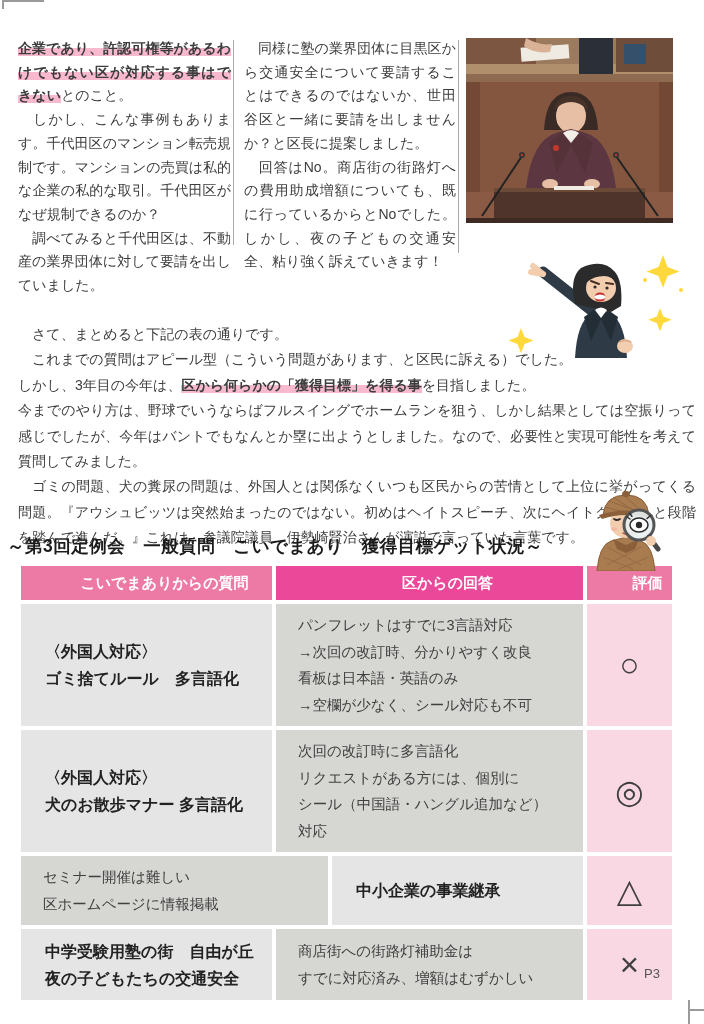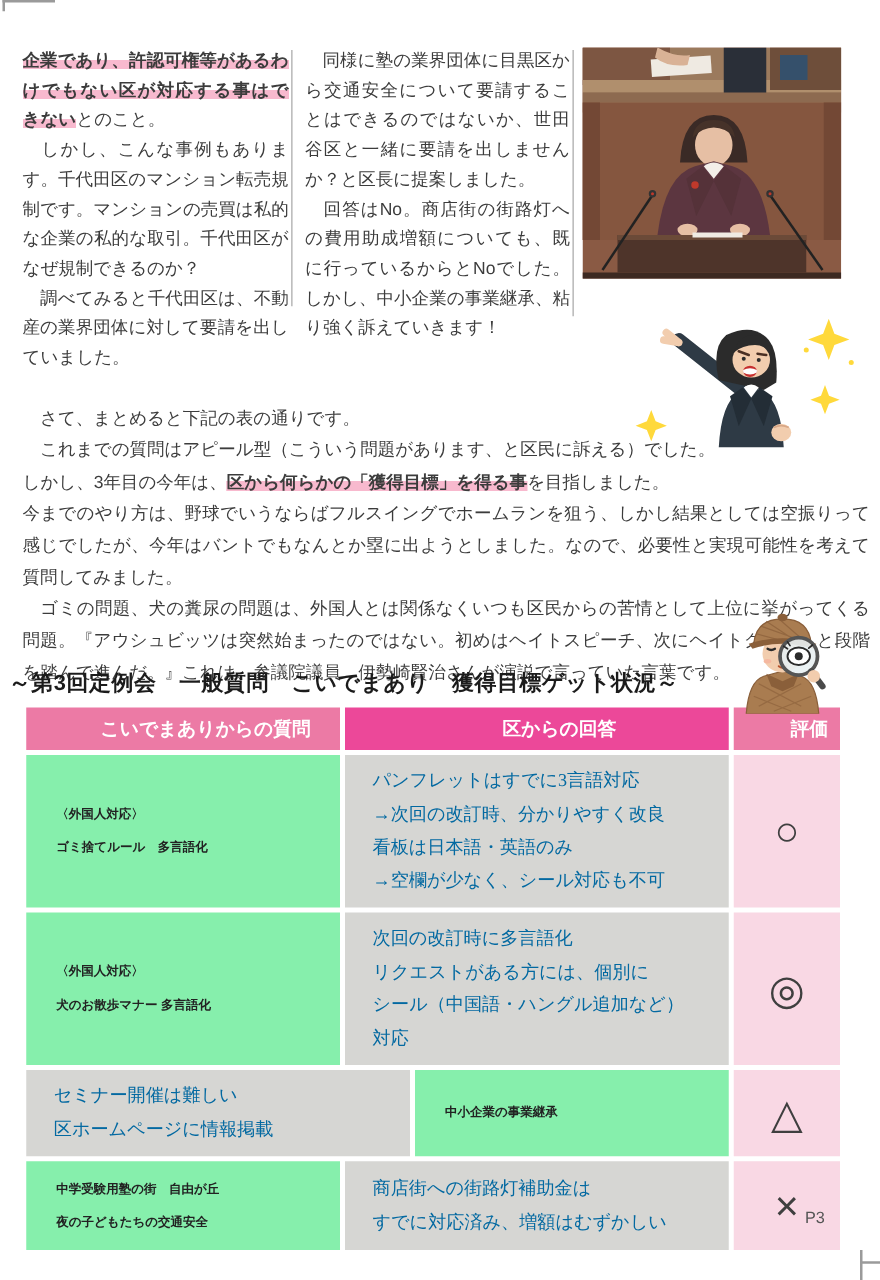--- a/index.html
+++ b/index.html
@@ -37,26 +37,26 @@
   .c-q{width:251px;margin-right:4px;}
   .c-a{width:307px;margin-right:4px;}
   .c-r{width:85px;}
   .hrow .cell{
     height:34px;display:flex;align-items:center;justify-content:center;
     color:#ffffff;font-weight:bold;font-size:15px;padding-left:36px;
   }
   .hrow .c-q,.hrow .c-r{background:#ec7aa5;}
   .hrow .c-a{background:#ec4899;}
   .drow .c-q{
-    background:#86efac;display:flex;align-items:center;
-    padding:8px 10px 8px 24px;font-weight:bold;font-size:10px;line-height:27px;color:#222222;white-space:pre-line;
+    background:#e5e5e5;display:flex;align-items:center;
+    padding:8px 10px 8px 24px;font-weight:bold;font-size:16px;line-height:27px;color:#222222;white-space:pre-line;
   }
   .drow .c-a{
     background:#d6d6d3;display:flex;align-items:center;
-    padding:8px 8px 8px 22px;font-size:14.5px;line-height:26.5px;color:#0369a1;white-space:pre-line;font-family:Liberation Serif, serif;
+    padding:8px 8px 8px 22px;font-size:14.5px;line-height:26.5px;color:#404040;white-space:pre-line;
   }
   .drow .c-r{
     background:#f9d8e4;display:flex;align-items:center;justify-content:center;
     font-size:33px;color:#3f3f3f;
   }
   .r1 .cell{min-height:111px;}
   .r2 .cell{min-height:111px;}
   .r3 .cell{min-height:66px;}
   .r4 .cell{min-height:71px;}
   
@@ -75,21 +75,21 @@
   <div class="txtcol col1">
     <p><b class="hl">企業であり、許認可権等があるわけでもない区が対応する事はできない</b><span>とのこと。</span></p>
     <p>　しかし、こんな事例もあります。千代田区のマンション転売規制です。マンションの売買は私的な企業の私的な取引。千代田区がなぜ規制できるのか？</p>
     <p>　調べてみると千代田区は、不動産の業界団体に対して要請を出していました。</p>
   </div>
 
   <div class="vdivider d1"></div>
 
   <div class="txtcol col2">
     <p>　同様に塾の業界団体に目黒区から交通安全について要請することはできるのではないか、世田谷区と一緒に要請を出しませんか？と区長に提案しました。</p>
-    <p>　回答はNo。商店街の街路灯への費用助成増額についても、既に行っているからとNoでした。しかし、中小企業の事業継承、粘り強く訴えていきます！</p>
+    <p>　回答はNo。商店街の街路灯への費用助成増額についても、既に行っているからとNoでした。しかし、夜の子どもの交通安全、粘り強く訴えていきます！</p>
   </div>
 
   <div class="vdivider d2"></div>
 
   <svg class="photo" viewBox="0 0 207 185">
 
     <rect x="0" y="0" width="207" height="185" fill="#8a5a44"></rect>
     <rect x="0" y="0" width="207" height="52" fill="#9b7a5d"></rect>
 
     <rect x="0" y="0" width="70" height="30" fill="#7d5642"></rect>

